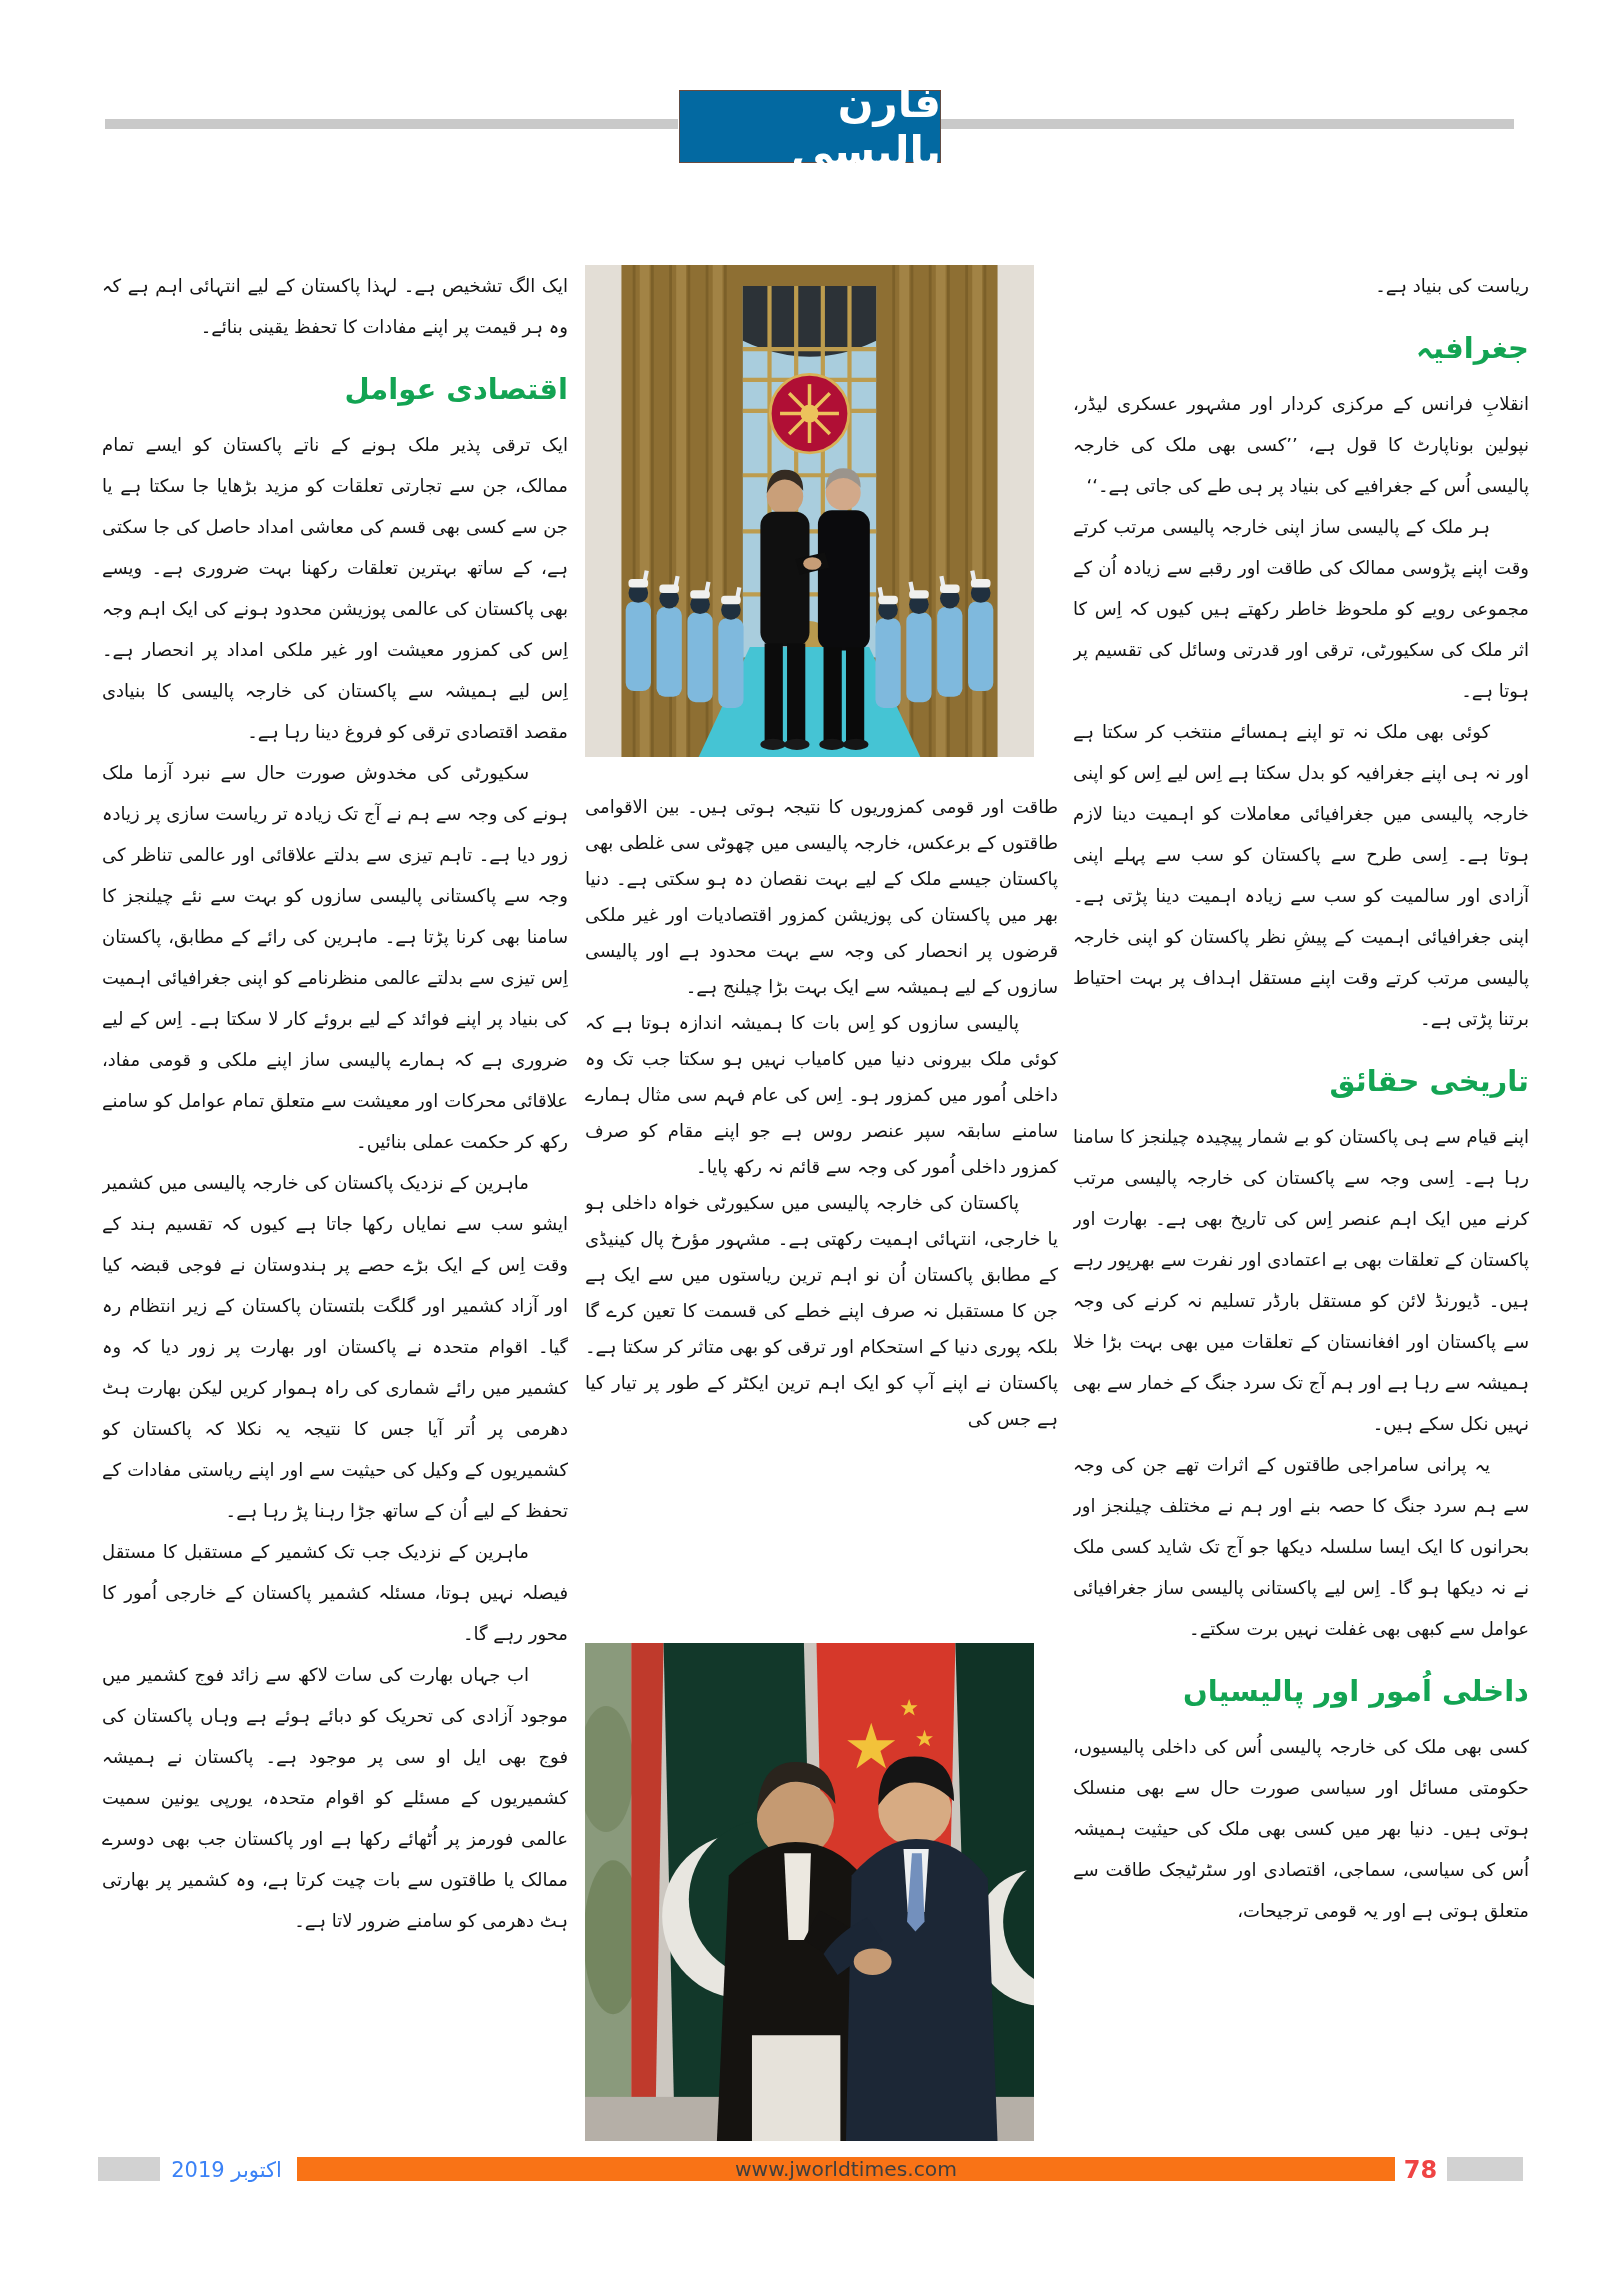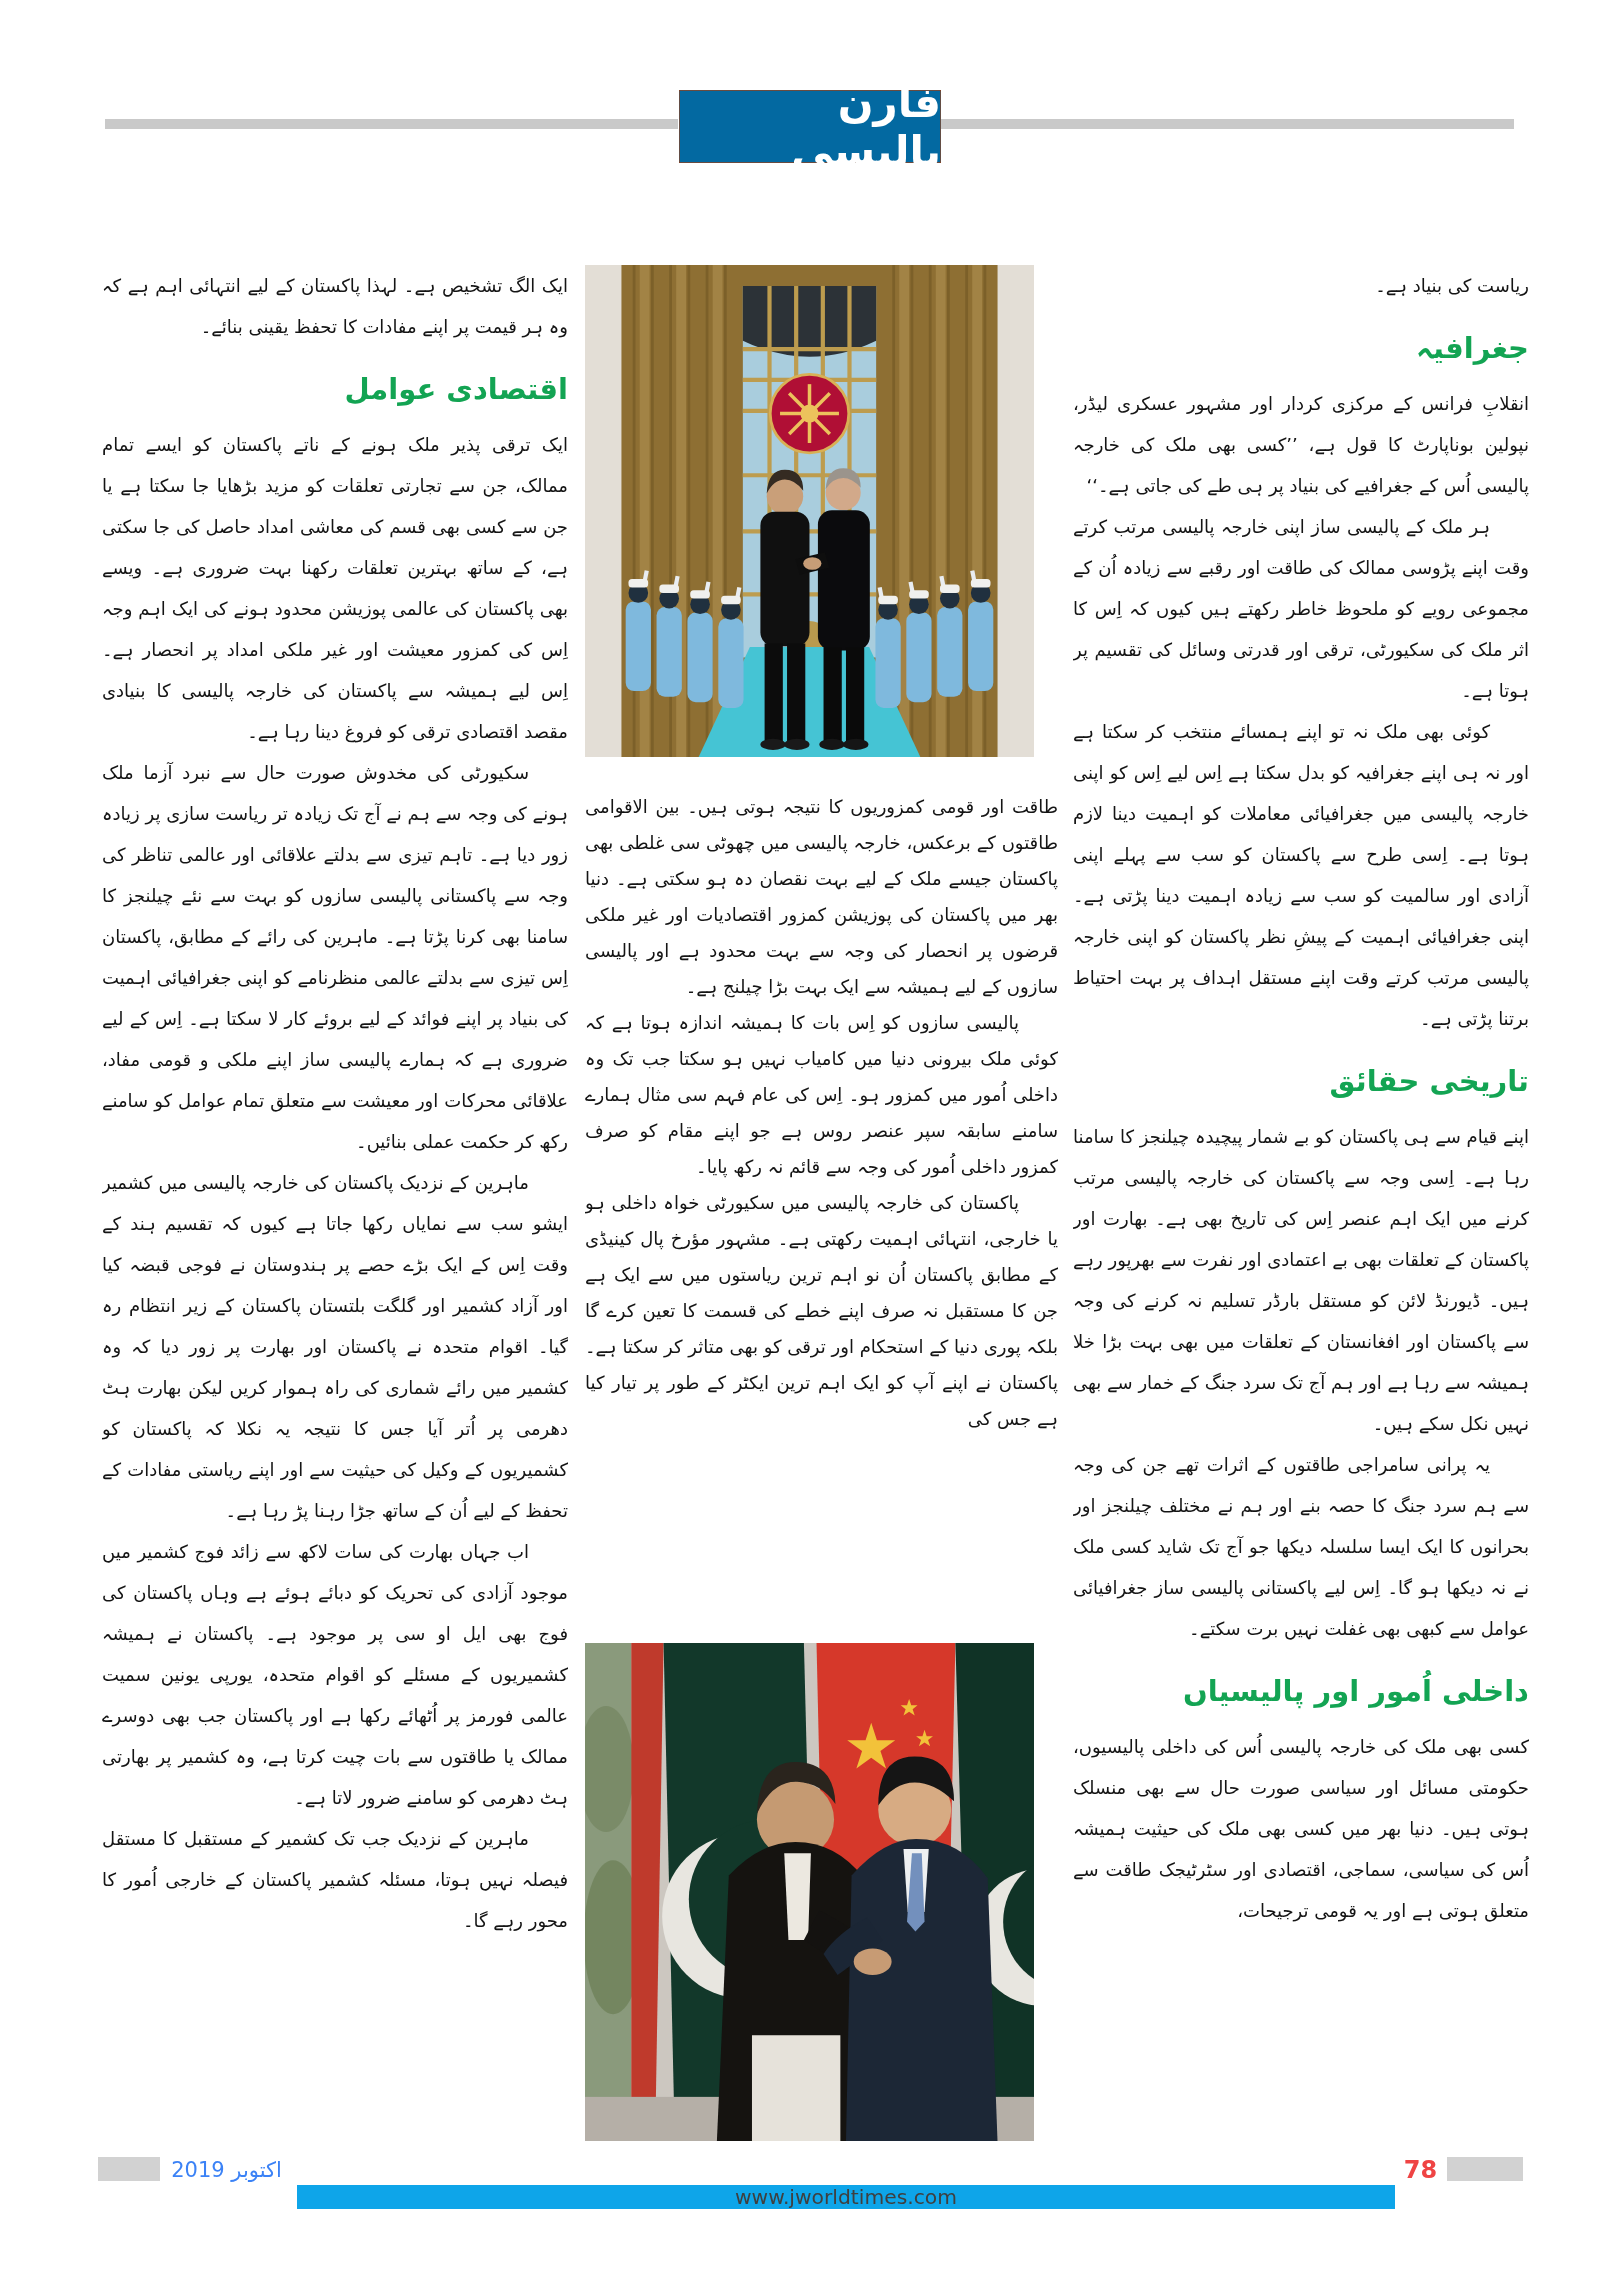--- a/index.html
+++ b/index.html
@@ -43,22 +43,22 @@
   .footer{position:absolute;left:0;top:2156px;width:1619px;height:28px;}
   .f-block{position:absolute;top:1.4px;height:24px;background:#d2d2d2;}
   .f-block.b1{left:98px;width:62px;}
   .f-block.b2{left:1447px;width:76px;}
   .f-date{
     position:absolute;left:160px;top:0;width:133px;height:27px;
     direction:rtl;display:flex;align-items:center;justify-content:center;
     font-size:21px;color:#3b82f6;white-space:nowrap;
   }
   .f-bar{
-    position:absolute;left:297px;top:1.4px;width:1098px;height:24px;background:#0ea5e9;
-    display:flex;align-items:center;justify-content:center;margin-top:28px;
+    position:absolute;left:297px;top:1.4px;width:1098px;height:24px;background:#f97316;
+    display:flex;align-items:center;justify-content:center;
   }
   .f-bar span{font-size:20.3px;color:#3f3f3f;}
   .f-page{
     position:absolute;left:1399px;top:0;width:43px;height:27px;
     display:flex;align-items:center;justify-content:center;
     font-size:24px;font-weight:bold;color:#ef4444;
   }
 </style>
 </head>
 <body>
@@ -266,22 +266,22 @@
     <ellipse cx="410" cy="455" rx="27" ry="19" fill="#c79b74"></ellipse>
   </svg>
 </div>
 
 <div class="col col-left">
   <p class="para-flush">ایک الگ تشخیص ہے۔ لہذا پاکستان کے لیے انتہائی اہم ہے کہ وہ ہر قیمت پر اپنے مفادات کا تحفظ یقینی بنائے۔</p>
   <h3 class="green-heading">اقتصادی عوامل</h3>
   <p class="para-flush">ایک ترقی پذیر ملک ہونے کے ناتے پاکستان کو ایسے تمام ممالک، جن سے تجارتی تعلقات کو مزید بڑھایا جا سکتا ہے یا جن سے کسی بھی قسم کی معاشی امداد حاصل کی جا سکتی ہے، کے ساتھ بہترین تعلقات رکھنا بہت ضروری ہے۔ ویسے بھی پاکستان کی عالمی پوزیشن محدود ہونے کی ایک اہم وجہ اِس کی کمزور معیشت اور غیر ملکی امداد پر انحصار ہے۔ اِس لیے ہمیشہ سے پاکستان کی خارجہ پالیسی کا بنیادی مقصد اقتصادی ترقی کو فروغ دینا رہا ہے۔</p>
   <p class="para">سکیورٹی کی مخدوش صورت حال سے نبرد آزما ملک ہونے کی وجہ سے ہم نے آج تک زیادہ تر ریاست سازی پر زیادہ زور دیا ہے۔ تاہم تیزی سے بدلتے علاقائی اور عالمی تناظر کی وجہ سے پاکستانی پالیسی سازوں کو بہت سے نئے چیلنجز کا سامنا بھی کرنا پڑتا ہے۔ ماہرین کی رائے کے مطابق، پاکستان اِس تیزی سے بدلتے عالمی منظرنامے کو اپنی جغرافیائی اہمیت کی بنیاد پر اپنے فوائد کے لیے بروئے کار لا سکتا ہے۔ اِس کے لیے ضروری ہے کہ ہمارے پالیسی ساز اپنے ملکی و قومی مفاد، علاقائی محرکات اور معیشت سے متعلق تمام عوامل کو سامنے رکھ کر حکمت عملی بنائیں۔</p>
   <p class="para">ماہرین کے نزدیک پاکستان کی خارجہ پالیسی میں کشمیر ایشو سب سے نمایاں رکھا جاتا ہے کیوں کہ تقسیم ہند کے وقت اِس کے ایک بڑے حصے پر ہندوستان نے فوجی قبضہ کیا اور آزاد کشمیر اور گلگت بلتستان پاکستان کے زیر انتظام رہ گیا۔ اقوام متحدہ نے پاکستان اور بھارت پر زور دیا کہ وہ کشمیر میں رائے شماری کی راہ ہموار کریں لیکن بھارت ہٹ دھرمی پر اُتر آیا جس کا نتیجہ یہ نکلا کہ پاکستان کو کشمیریوں کے وکیل کی حیثیت سے اور اپنے ریاستی مفادات کے تحفظ کے لیے اُن کے ساتھ جڑا رہنا پڑ رہا ہے۔</p>
+  <p class="para">ماہرین کے نزدیک جب تک کشمیر کے مستقبل کا مستقل فیصلہ نہیں ہوتا، مسئلہ کشمیر پاکستان کے خارجی اُمور کا محور رہے گا۔</p>
   <p class="para">اب جہاں بھارت کی سات لاکھ سے زائد فوج کشمیر میں موجود آزادی کی تحریک کو دبائے ہوئے ہے وہاں پاکستان کی فوج بھی ایل او سی پر موجود ہے۔ پاکستان نے ہمیشہ کشمیریوں کے مسئلے کو اقوام متحدہ، یورپی یونین سمیت عالمی فورمز پر اُٹھائے رکھا ہے اور پاکستان جب بھی دوسرے ممالک یا طاقتوں سے بات چیت کرتا ہے، وہ کشمیر پر بھارتی ہٹ دھرمی کو سامنے ضرور لاتا ہے۔</p>
-  <p class="para">ماہرین کے نزدیک جب تک کشمیر کے مستقبل کا مستقل فیصلہ نہیں ہوتا، مسئلہ کشمیر پاکستان کے خارجی اُمور کا محور رہے گا۔</p>
 </div>
 
 <div class="footer">
   <div class="f-block b1"></div>
   <div class="f-date">اکتوبر 2019</div>
   <div class="f-bar">
     <span>www.jworldtimes.com</span>
   </div>
   <div class="f-page">78</div>
   <div class="f-block b2"></div>

